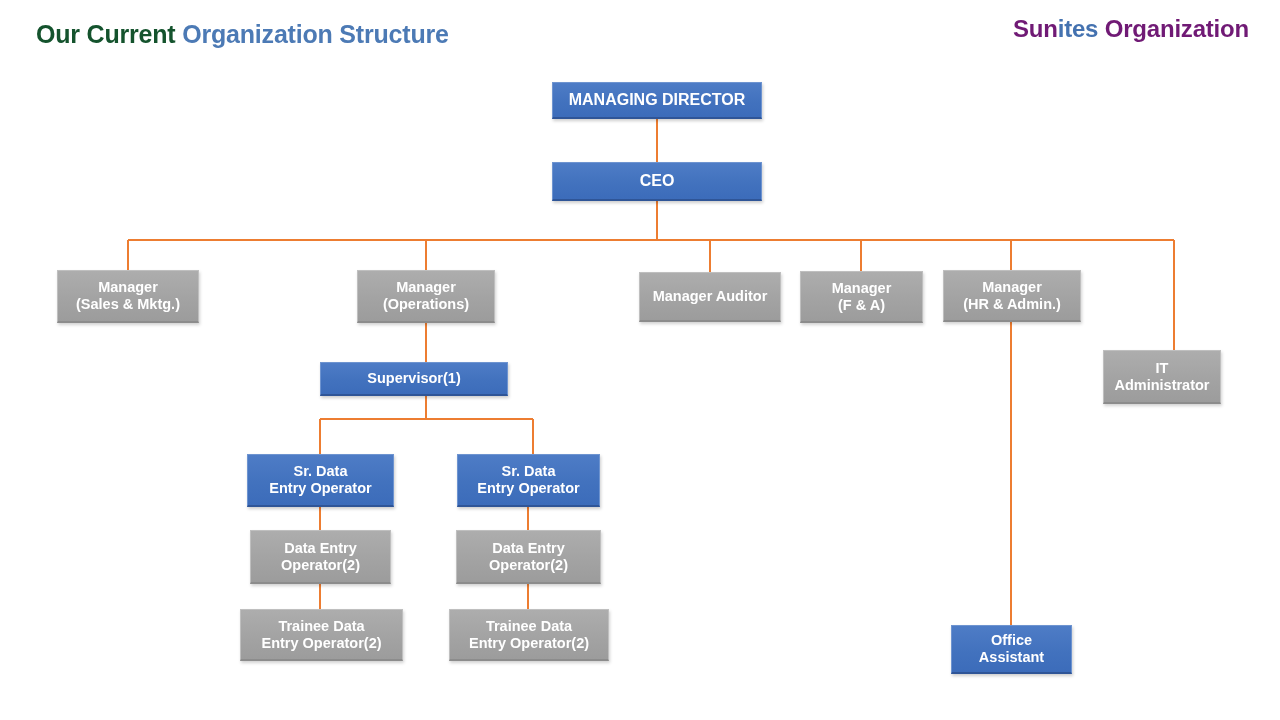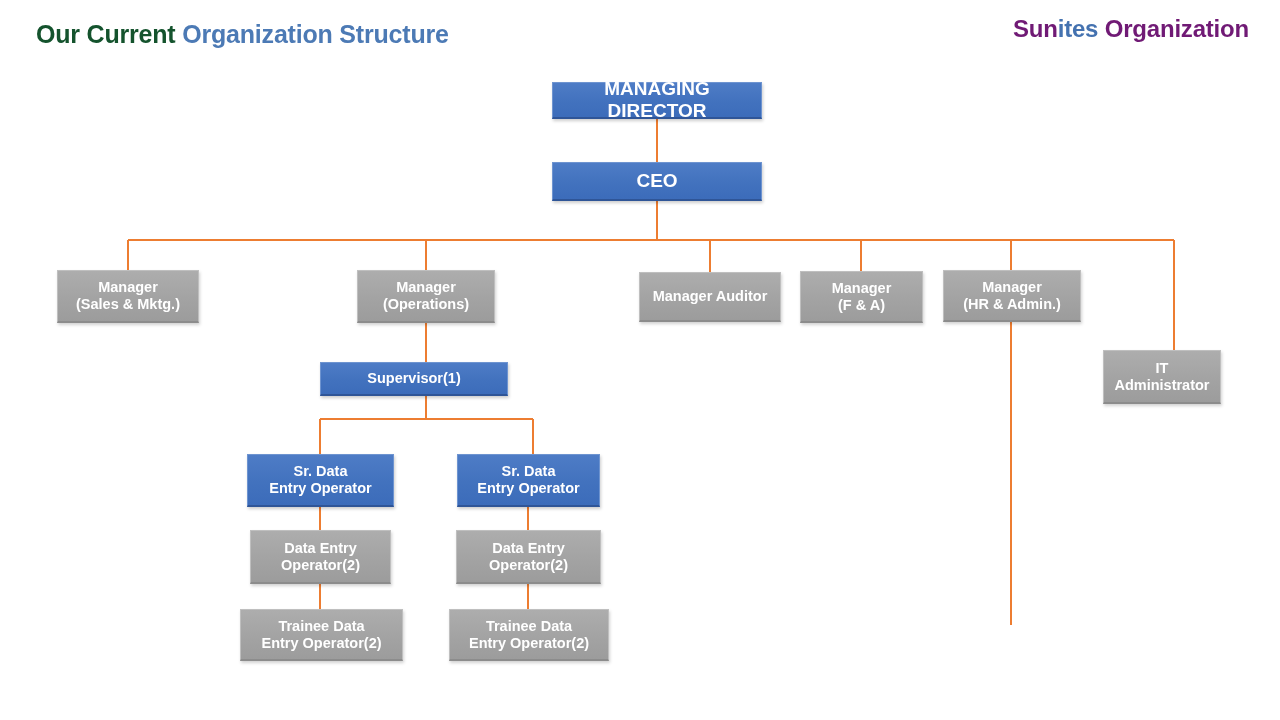--- a/index.html
+++ b/index.html
@@ -50,21 +50,21 @@
     border-bottom:2px solid #2F5597;
     box-shadow:1px 2px 3px rgba(0,0,0,0.20);
   }
   .gray{
     background:linear-gradient(180deg,#ADADAD 0%,#A3A3A3 55%,#9C9C9C 100%);
     border:1px solid #BFBFBF;
     border-bottom:2px solid #8C8C8C;
     box-shadow:1px 2px 3px rgba(0,0,0,0.18);
   }
 
-  .fs15{font-size:19px;}
+  .fs15{font-size:16px;}
   .fs14{font-size:14.5px;}
 </style>
 </head>
 <body>
 
 <div id="canvas">
 
   <div class="title">
     <span class="t-orange">Our Current</span><span>&nbsp;</span><span class="t-blue">Organization Structure</span>
   </div>
@@ -192,14 +192,20 @@
     </div>
   </div>
 
   <div class="node gray fs14" style="left:449px;top:609px;width:160px;height:52px;">
     <div>
       <span>Trainee Data</span>
       <span>Entry Operator(2)</span>
     </div>
   </div>
 
+  <div class="node blue fs14" style="left:951px;top:625px;width:121px;height:49px;">
+    <div>
+      <span>Office</span>
+      <span>Assistant</span>
+    </div>
+  </div>
 
 </div>
 
 </body></html>

